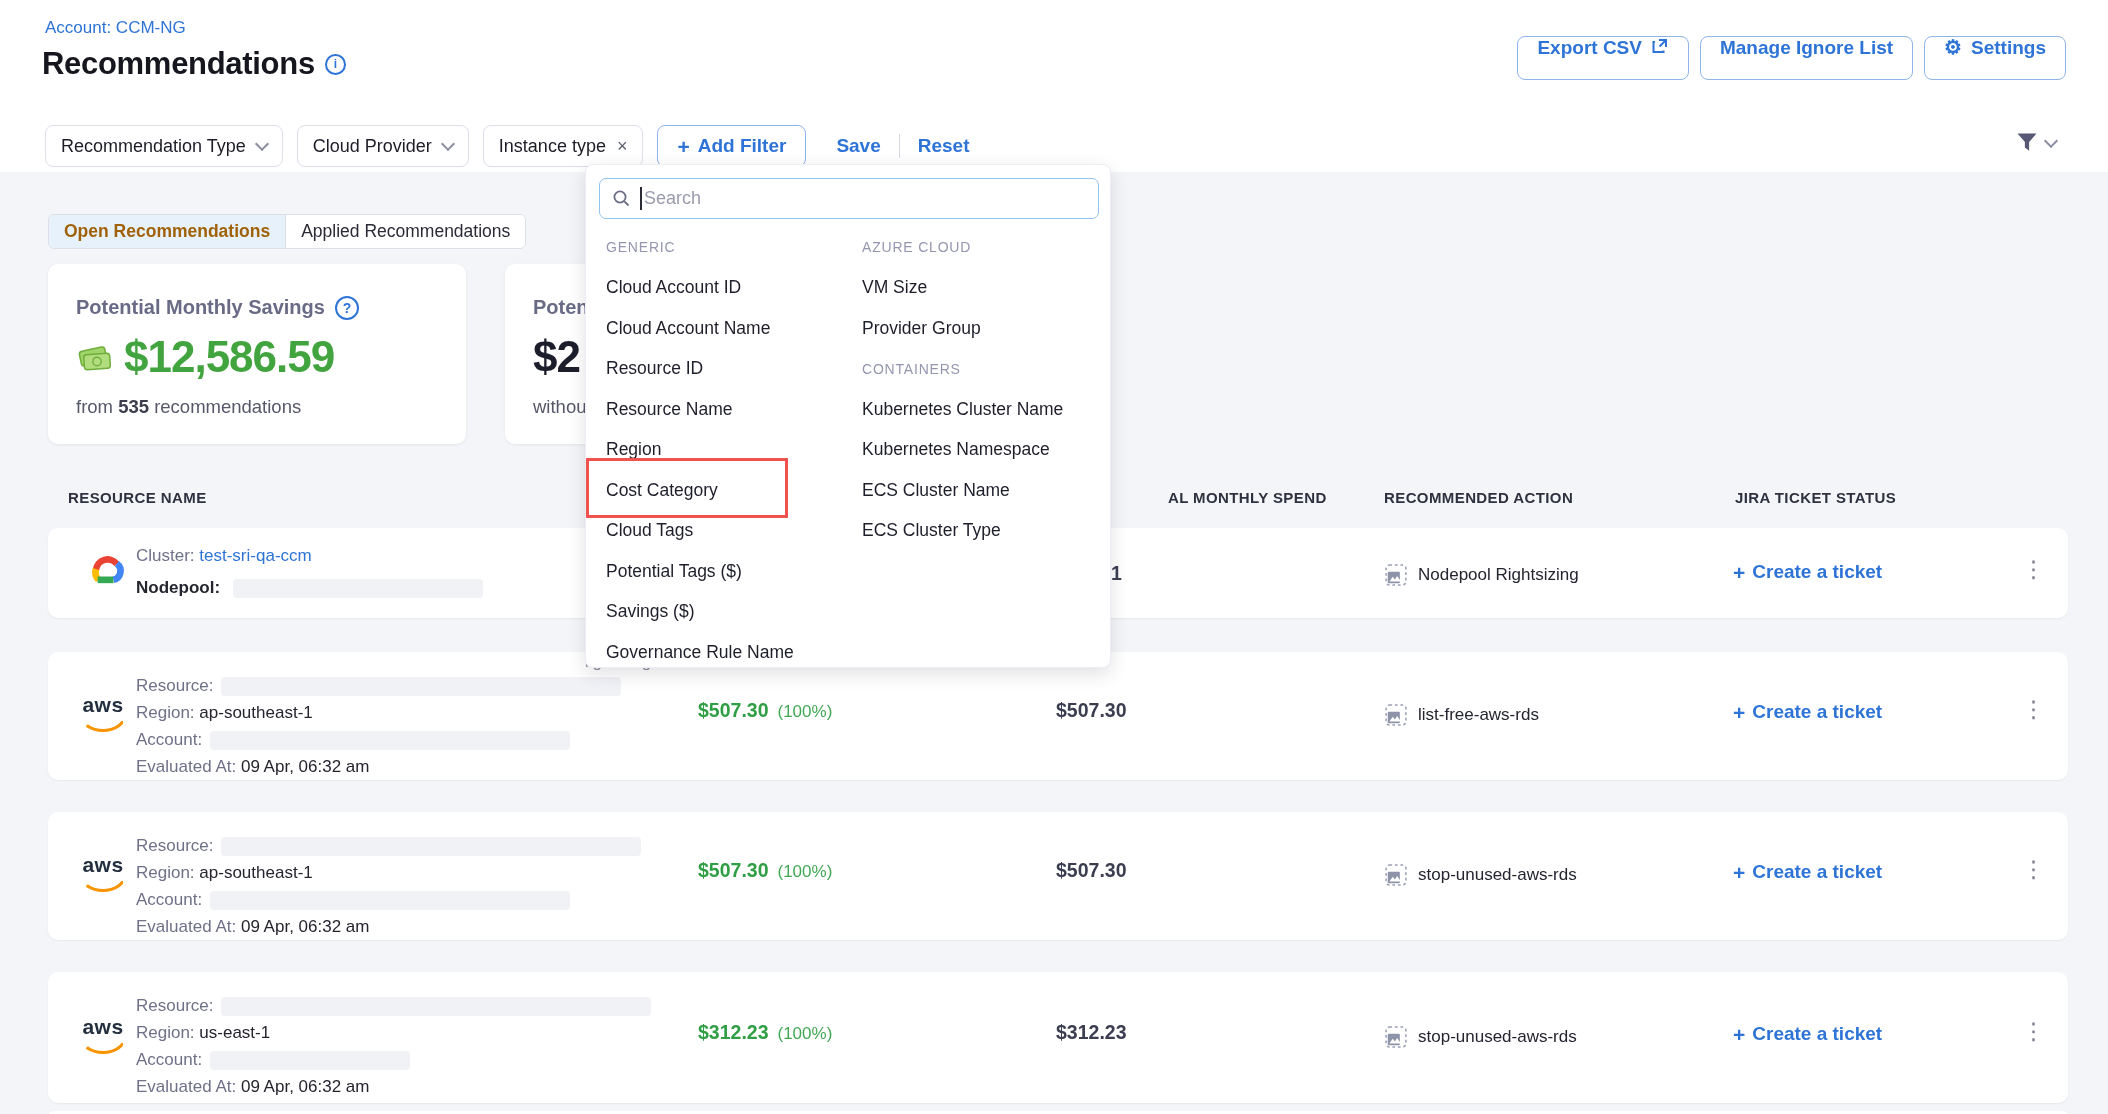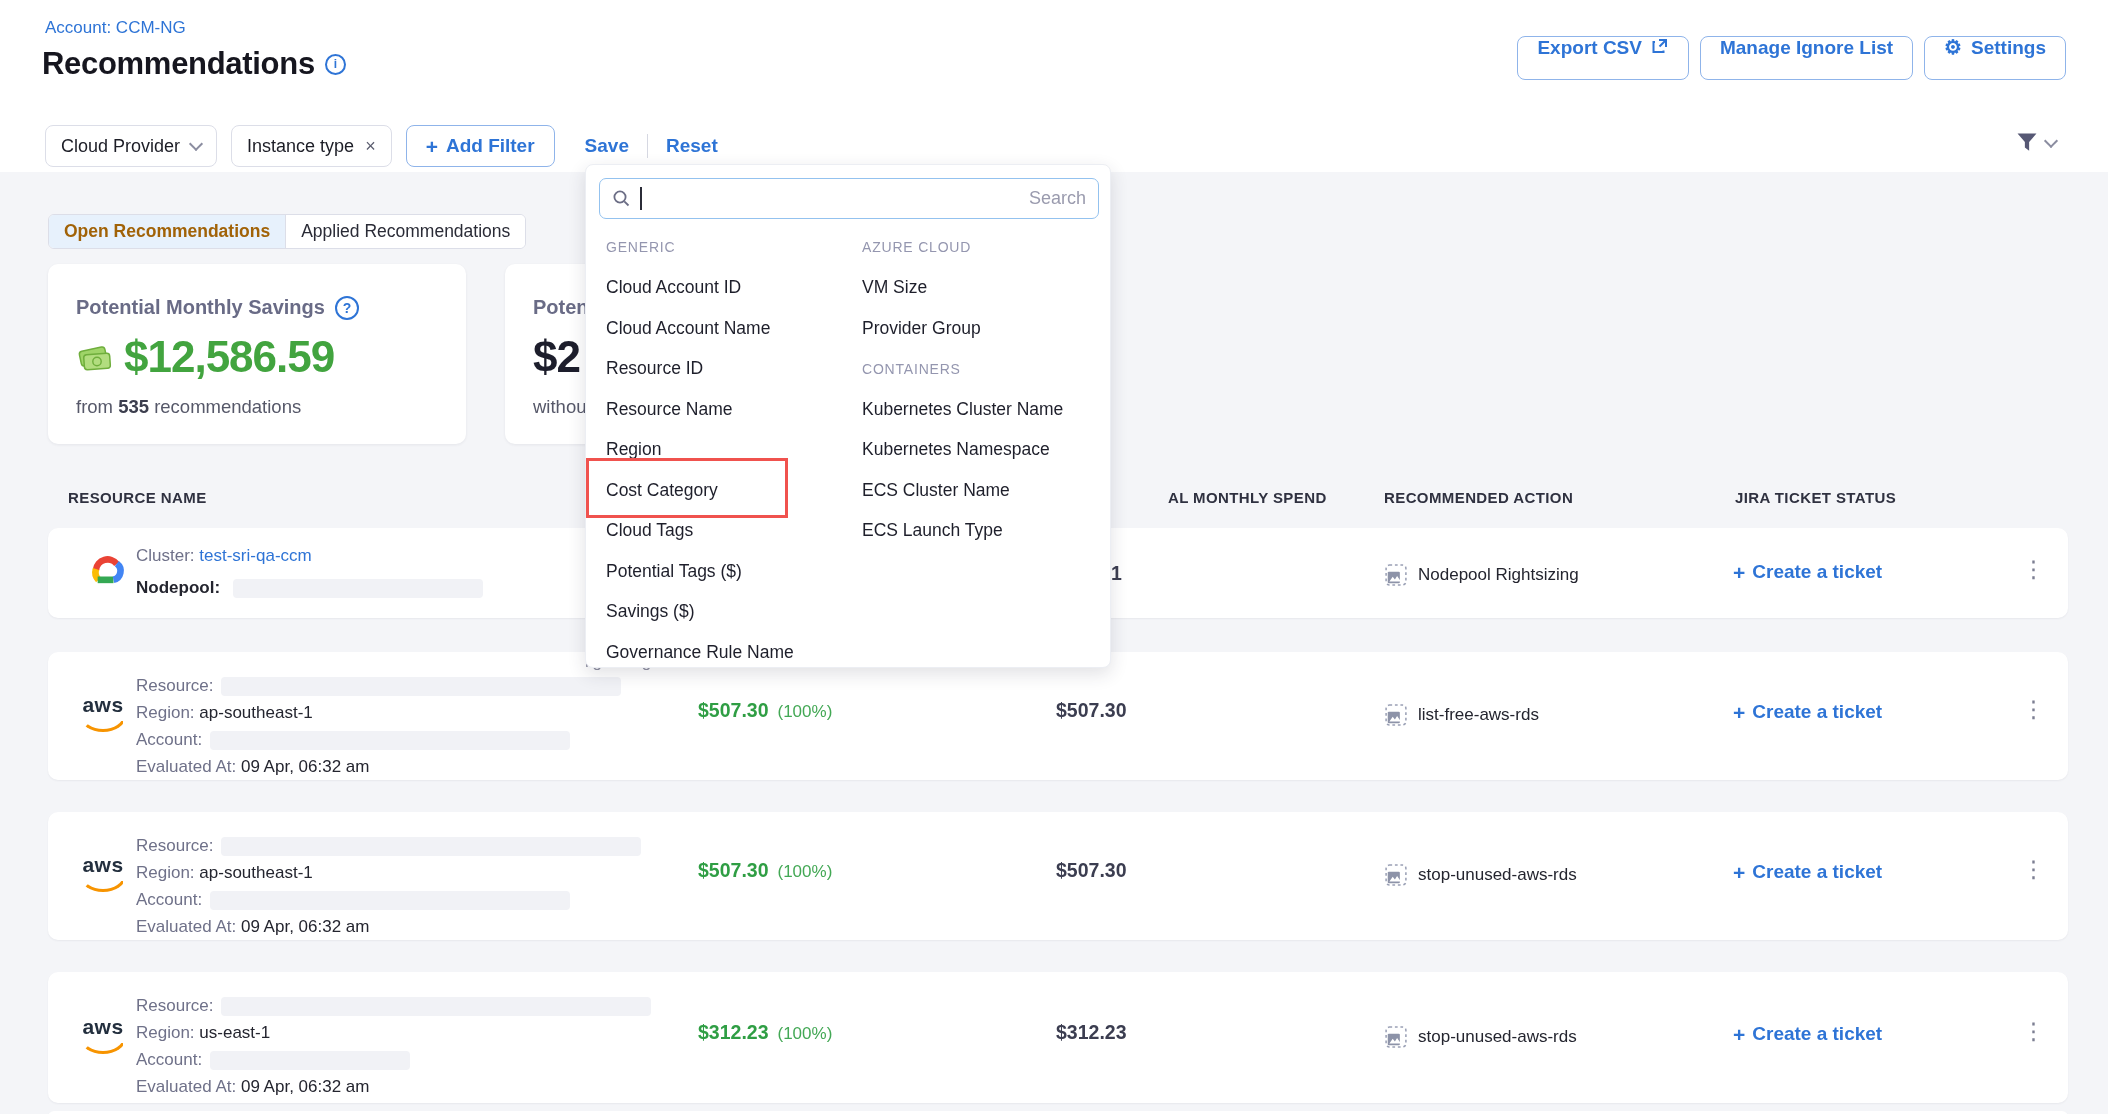--- a/index.html
+++ b/index.html
@@ -90,21 +90,21 @@
   .aws-smile{width:40px;height:12px;border:3px solid transparent;border-bottom:3.5px solid #f79400;
              border-radius:0 0 55% 55%/0 0 100% 100%;margin-top:-2px;}
 
   
   .popup{position:absolute;left:585px;top:164px;width:526px;height:504px;background:#fff;
          border:1px solid #eceef3;border-radius:8px;box-shadow:0 6px 18px rgba(40,41,61,.14);
          z-index:50;box-sizing:border-box;}
   .search-wrap{position:absolute;left:13px;top:13px;width:500px;height:41px;box-sizing:border-box;}
   .search-input{width:100%;height:100%;box-sizing:border-box;border:1.7px solid #93c2ef;border-radius:7px;
                 padding:0 12px 0 44px;font-size:18px;color:#1d1e2b;outline:none;
-                font-family:"Liberation Sans",sans-serif;text-align:right;}
+                font-family:"Liberation Sans",sans-serif;}
   .search-input::placeholder{color:#9a9bae;}
   .search-svg{position:absolute;left:13px;top:11px;}
   .caret{position:absolute;left:41px;top:9px;width:1.6px;height:23px;background:#2b2c38;}
   .pop-col{position:absolute;top:62px;}
   .pop-col.c1{left:20px;}
   .pop-col.c2{left:276px;}
   .pop-section{height:40.5px;display:flex;align-items:center;font-size:14px;color:#9496af;
                letter-spacing:0.8px;}
   .pop-item{height:40.5px;display:flex;align-items:center;font-size:17.5px;color:#1e1f2b;
             cursor:pointer;white-space:nowrap;}
@@ -140,20 +140,24 @@
       </div>
       <div class="btn">
         <span class="gear">⚙</span>
         <span>Settings</span>
       </div>
     </div>
   </div>
 
   <div class="filterbar">
     <div class="chips">
+      <div class="chip">
+        <span>Recommendation Type</span>
+        <span class="chev"></span>
+      </div>
       <div class="chip">
         <span>Cloud Provider</span>
         <span class="chev"></span>
       </div>
       <div class="chip">
         <span>Instance type</span>
         <span class="x-icon">×</span>
       </div>
       <div class="add-filter">
         <span class="plus">+</span>
@@ -379,19 +383,19 @@
     </div>
 
     <div class="pop-col c2">
       <div class="pop-section">AZURE CLOUD</div>
       <div class="pop-item">VM Size</div>
       <div class="pop-item">Provider Group</div>
       <div class="pop-section">CONTAINERS</div>
       <div class="pop-item">Kubernetes Cluster Name</div>
       <div class="pop-item">Kubernetes Namespace</div>
       <div class="pop-item">ECS Cluster Name</div>
-      <div class="pop-item">ECS Launch Type</div>
+      <div class="pop-item">ECS Cluster Type</div>
     </div>
 
     <div class="annotation-box"></div>
   </div>
 
 </div>
 
 </body></html>

